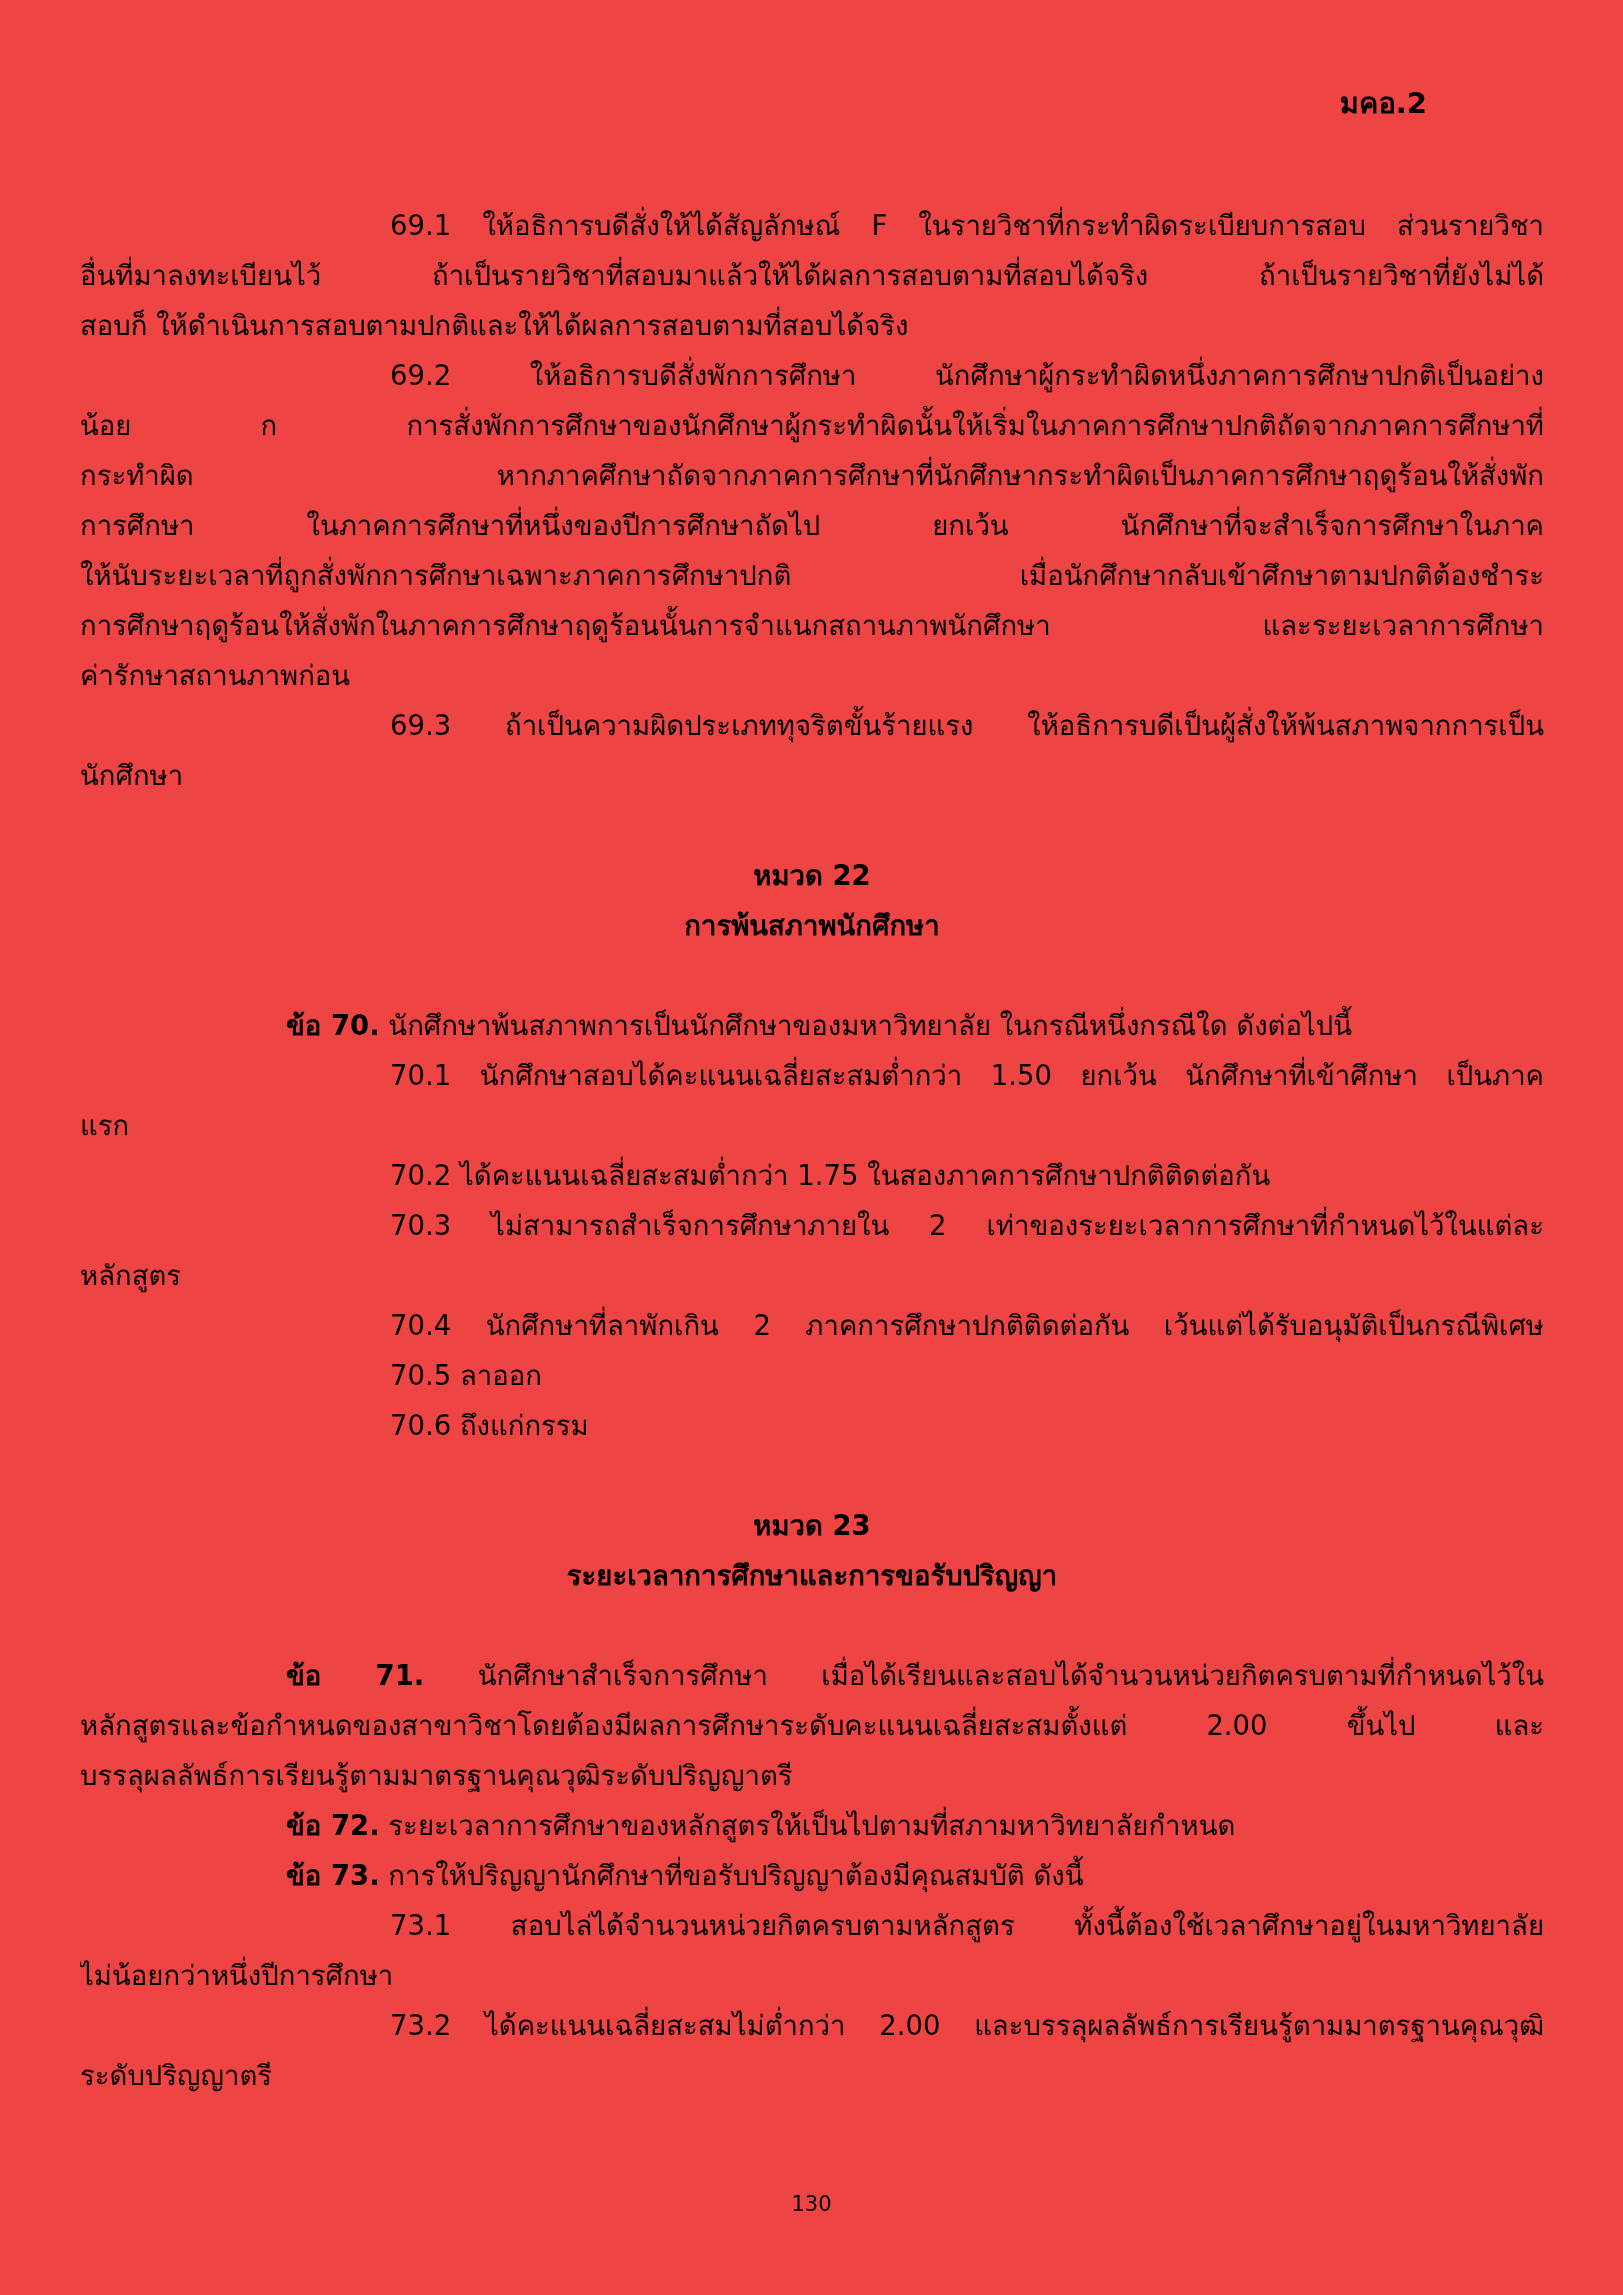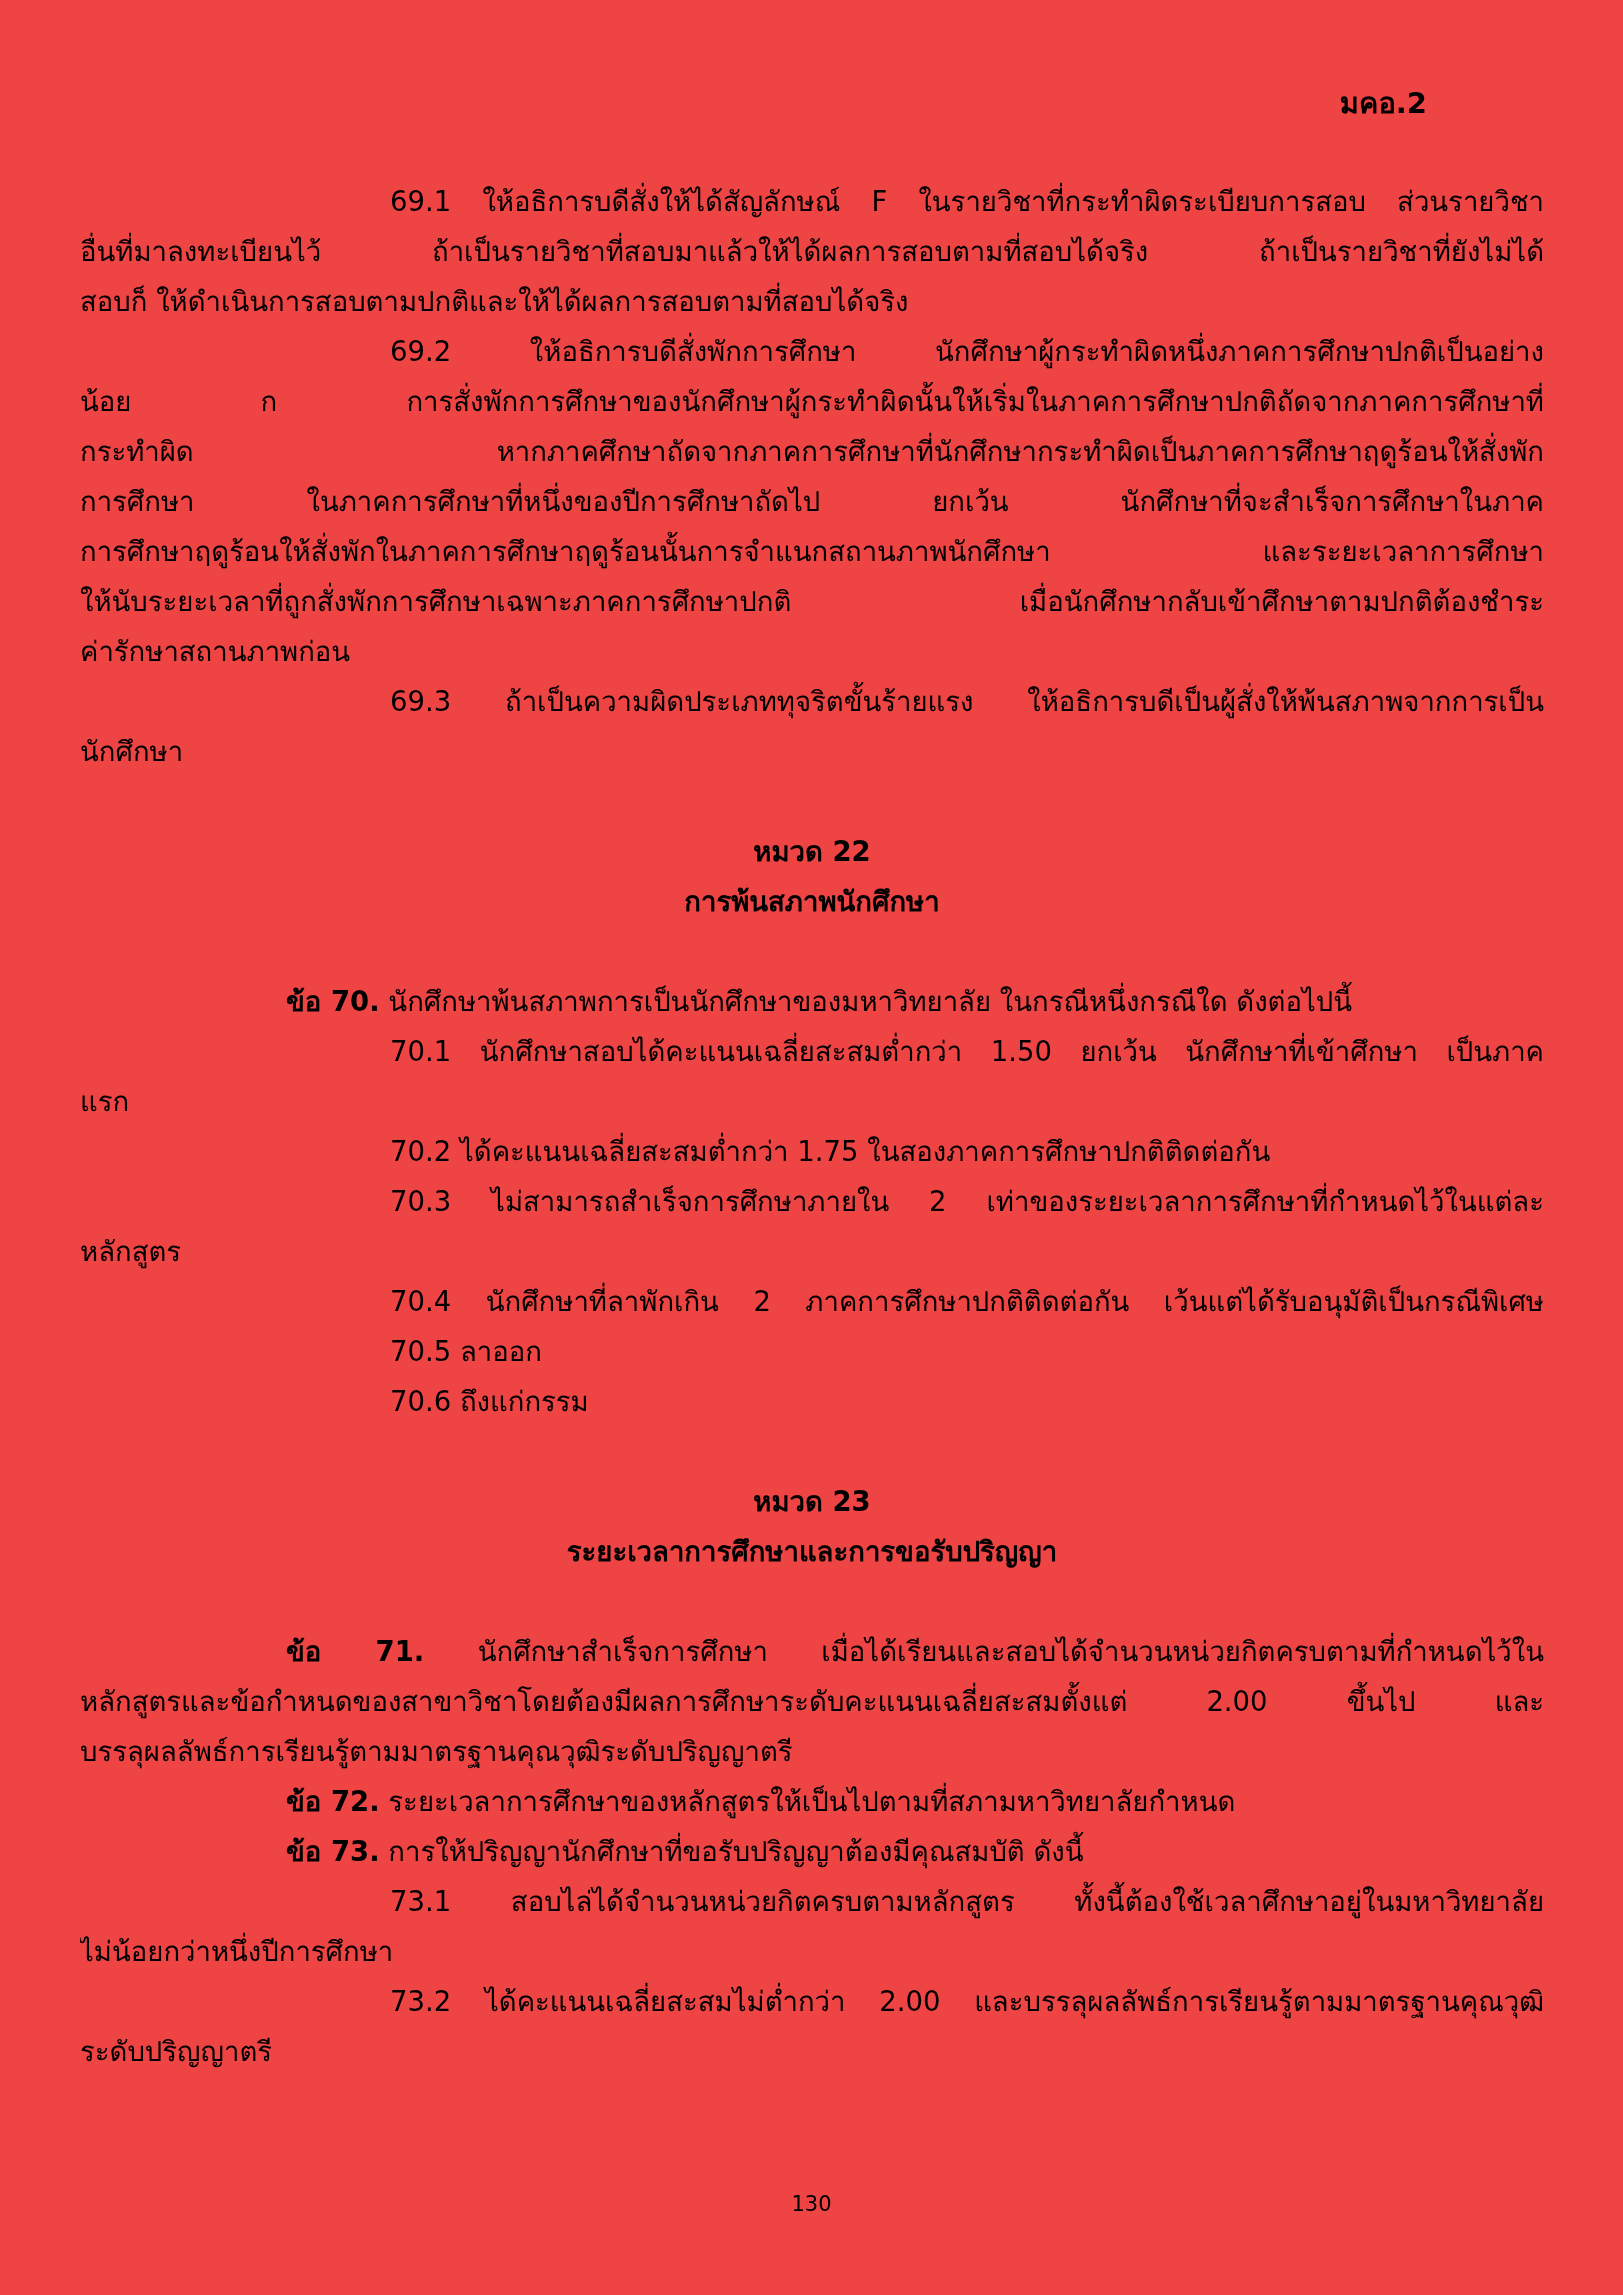--- a/index.html
+++ b/index.html
@@ -11,21 +11,21 @@
     font-family:"DejaVu Sans","Liberation Sans",sans-serif;
   }
   .corner-tag {
     position:absolute;
     top:80px; right:196px;
     font-size:29px; font-weight:bold;
     white-space:nowrap;
   }
   .content {
     position:absolute;
-    left:80px; top:176px;
+    left:80px; top:200px;
     width:1464px;
   }
   .ln {
     height:50px; line-height:50px;
     font-size:27.5px;
     white-space:nowrap;
     overflow:hidden;
   }
   .fill {
     white-space:normal;
@@ -55,22 +55,22 @@
   <div class="content">
 
     <div class="ln item fill">69.1 ให้อธิการบดีสั่งให้ได้สัญลักษณ์ F ในรายวิชาที่กระทำผิดระเบียบการสอบ ส่วนรายวิชา</div>
     <div class="ln fill">อื่นที่มาลงทะเบียนไว้ ถ้าเป็นรายวิชาที่สอบมาแล้วให้ได้ผลการสอบตามที่สอบได้จริง ถ้าเป็นรายวิชาที่ยังไม่ได้</div>
     <div class="ln">สอบก็ ให้ดำเนินการสอบตามปกติและให้ได้ผลการสอบตามที่สอบได้จริง</div>
 
     <div class="ln item fill">69.2 ให้อธิการบดีสั่งพักการศึกษา นักศึกษาผู้กระทำผิดหนึ่งภาคการศึกษาปกติเป็นอย่าง</div>
     <div class="ln fill">น้อย ก การสั่งพักการศึกษาของนักศึกษาผู้กระทำผิดนั้นให้เริ่มในภาคการศึกษาปกติถัดจากภาคการศึกษาที่</div>
     <div class="ln fill">กระทำผิด หากภาคศึกษาถัดจากภาคการศึกษาที่นักศึกษากระทำผิดเป็นภาคการศึกษาฤดูร้อนให้สั่งพัก</div>
     <div class="ln fill">การศึกษา ในภาคการศึกษาที่หนึ่งของปีการศึกษาถัดไป ยกเว้น นักศึกษาที่จะสำเร็จการศึกษาในภาค</div>
+    <div class="ln fill">ให้นับระยะเวลาที่ถูกสั่งพักการศึกษาเฉพาะภาคการศึกษาปกติ เมื่อนักศึกษากลับเข้าศึกษาตามปกติต้องชำระ</div>
     <div class="ln fill">การศึกษาฤดูร้อนให้สั่งพักในภาคการศึกษาฤดูร้อนนั้นการจำแนกสถานภาพนักศึกษา และระยะเวลาการศึกษา</div>
-    <div class="ln fill">ให้นับระยะเวลาที่ถูกสั่งพักการศึกษาเฉพาะภาคการศึกษาปกติ เมื่อนักศึกษากลับเข้าศึกษาตามปกติต้องชำระ</div>
     <div class="ln">ค่ารักษาสถานภาพก่อน</div>
 
     <div class="ln item fill">69.3 ถ้าเป็นความผิดประเภททุจริตขั้นร้ายแรง ให้อธิการบดีเป็นผู้สั่งให้พ้นสภาพจากการเป็น</div>
     <div class="ln">นักศึกษา</div>
 
     <div class="sp"></div>
     <div class="ln chapter">หมวด 22</div>
     <div class="ln chapter">การพ้นสภาพนักศึกษา</div>
     <div class="sp"></div>
 

